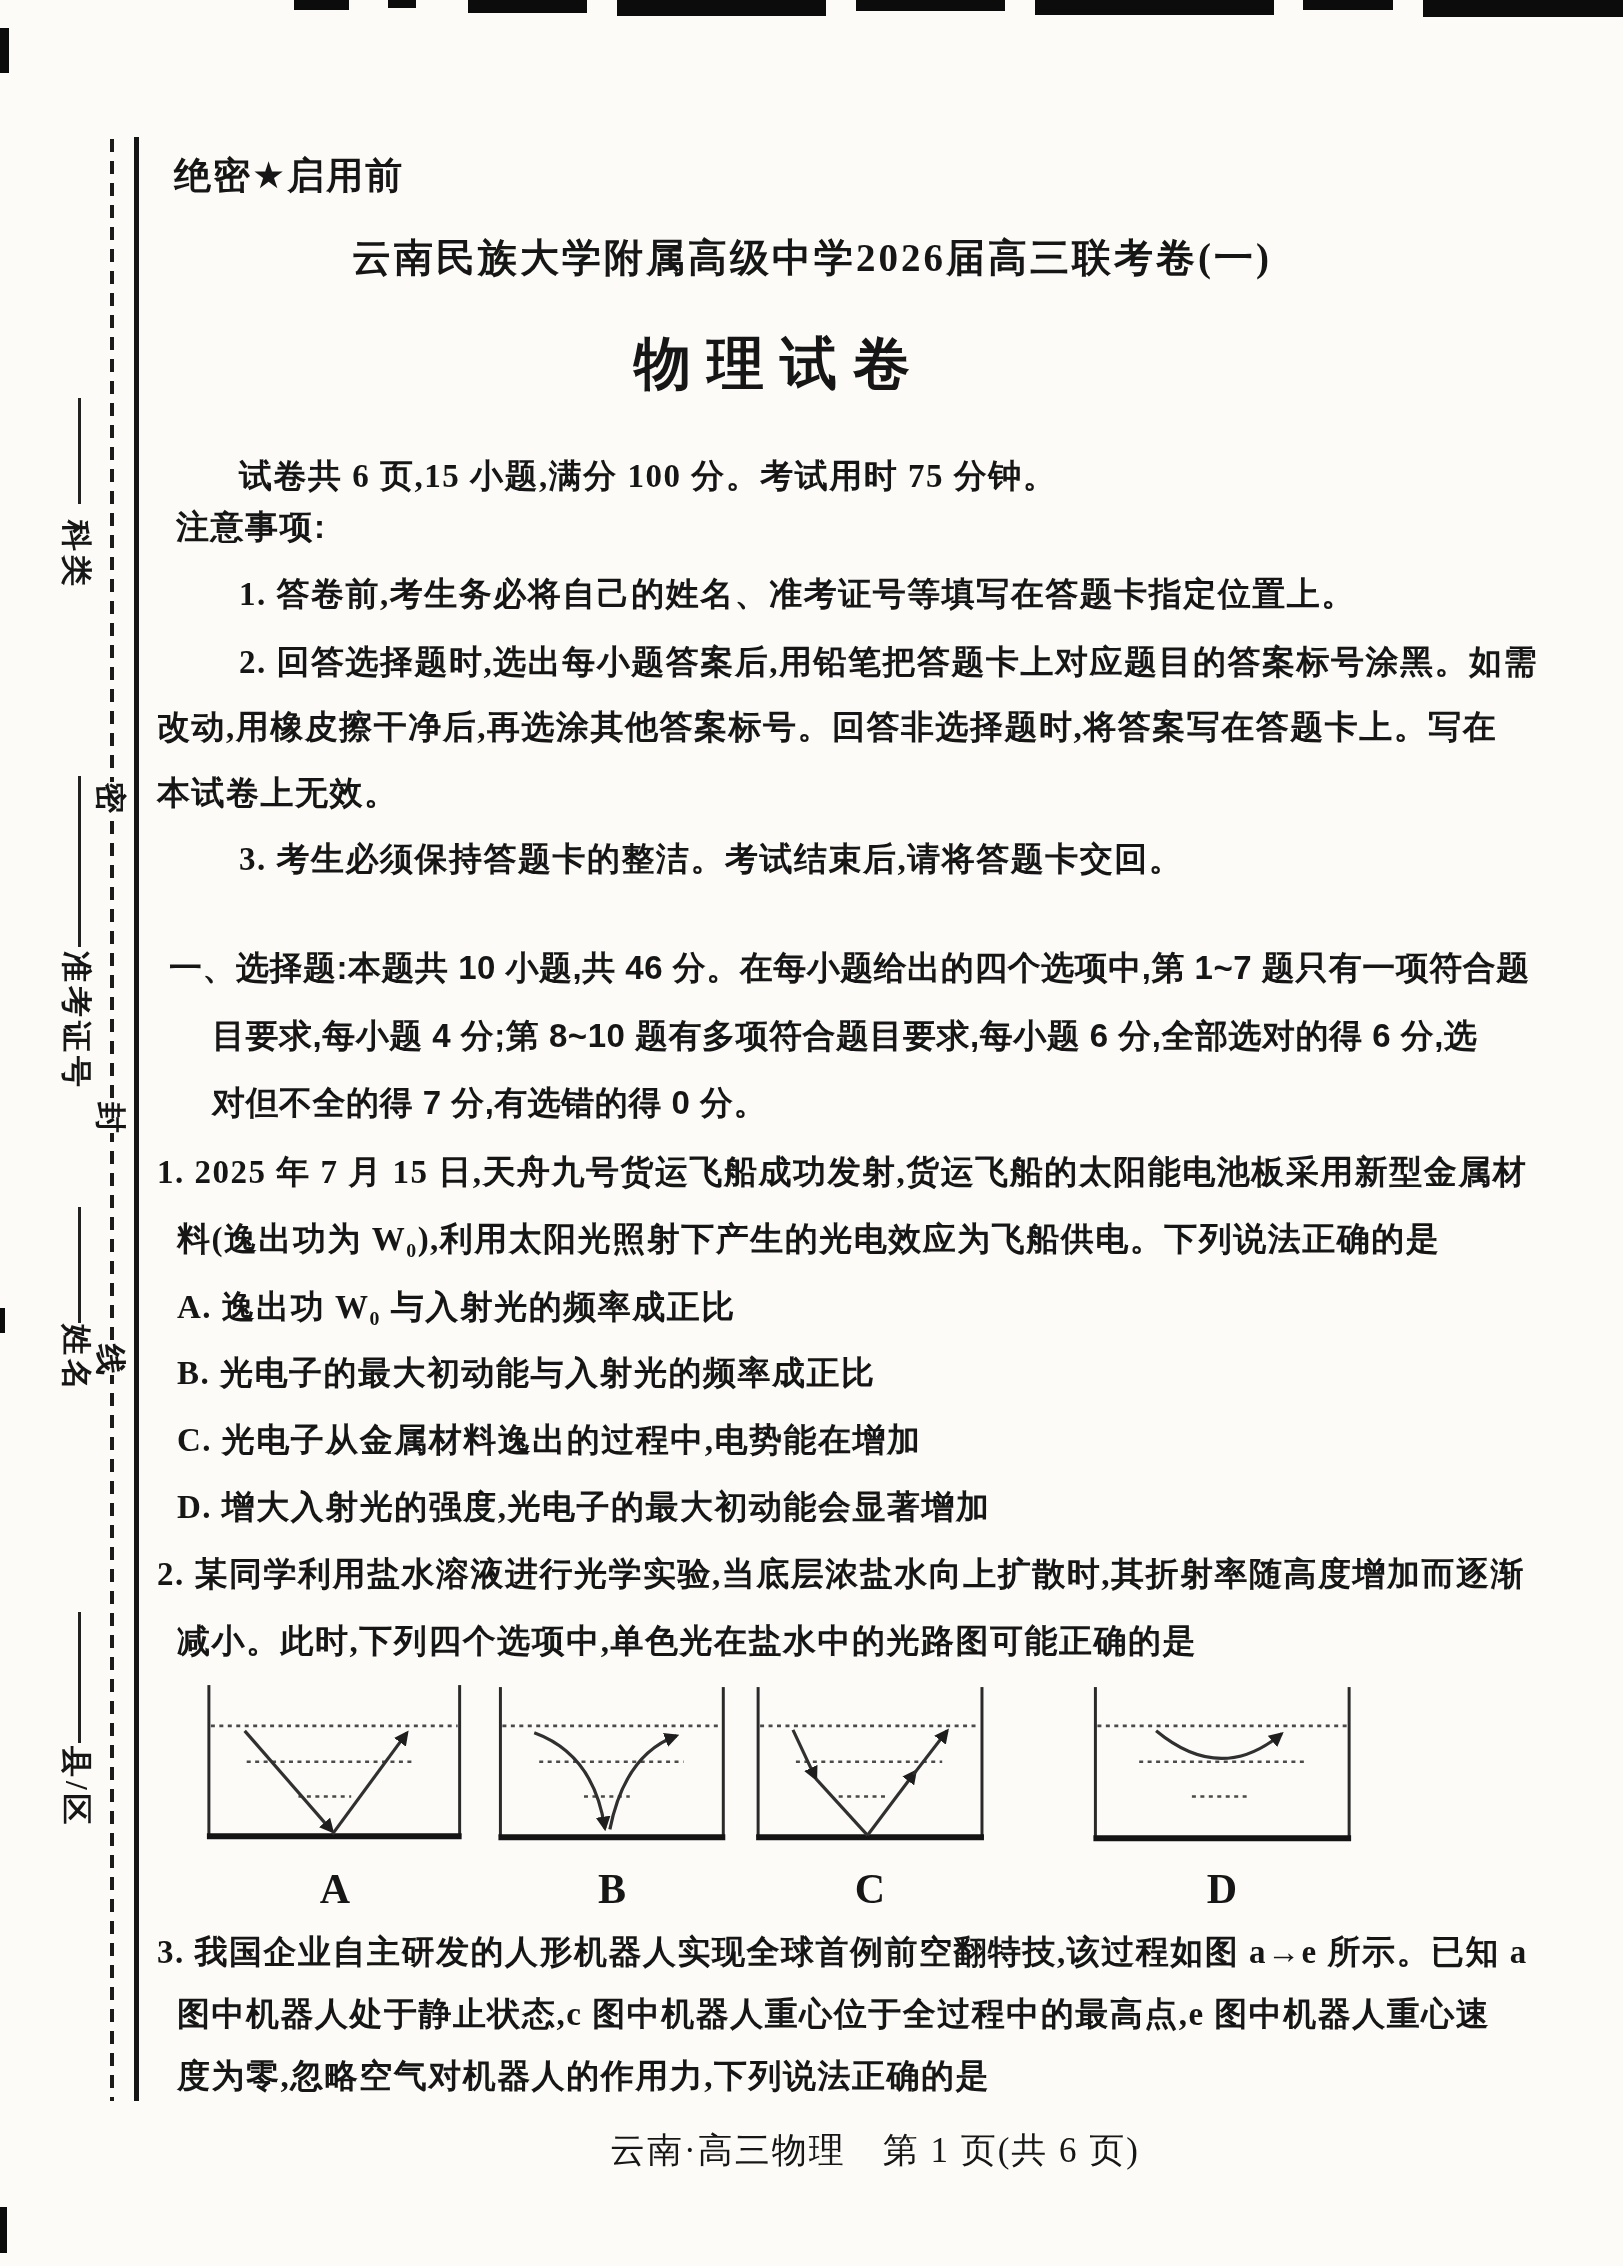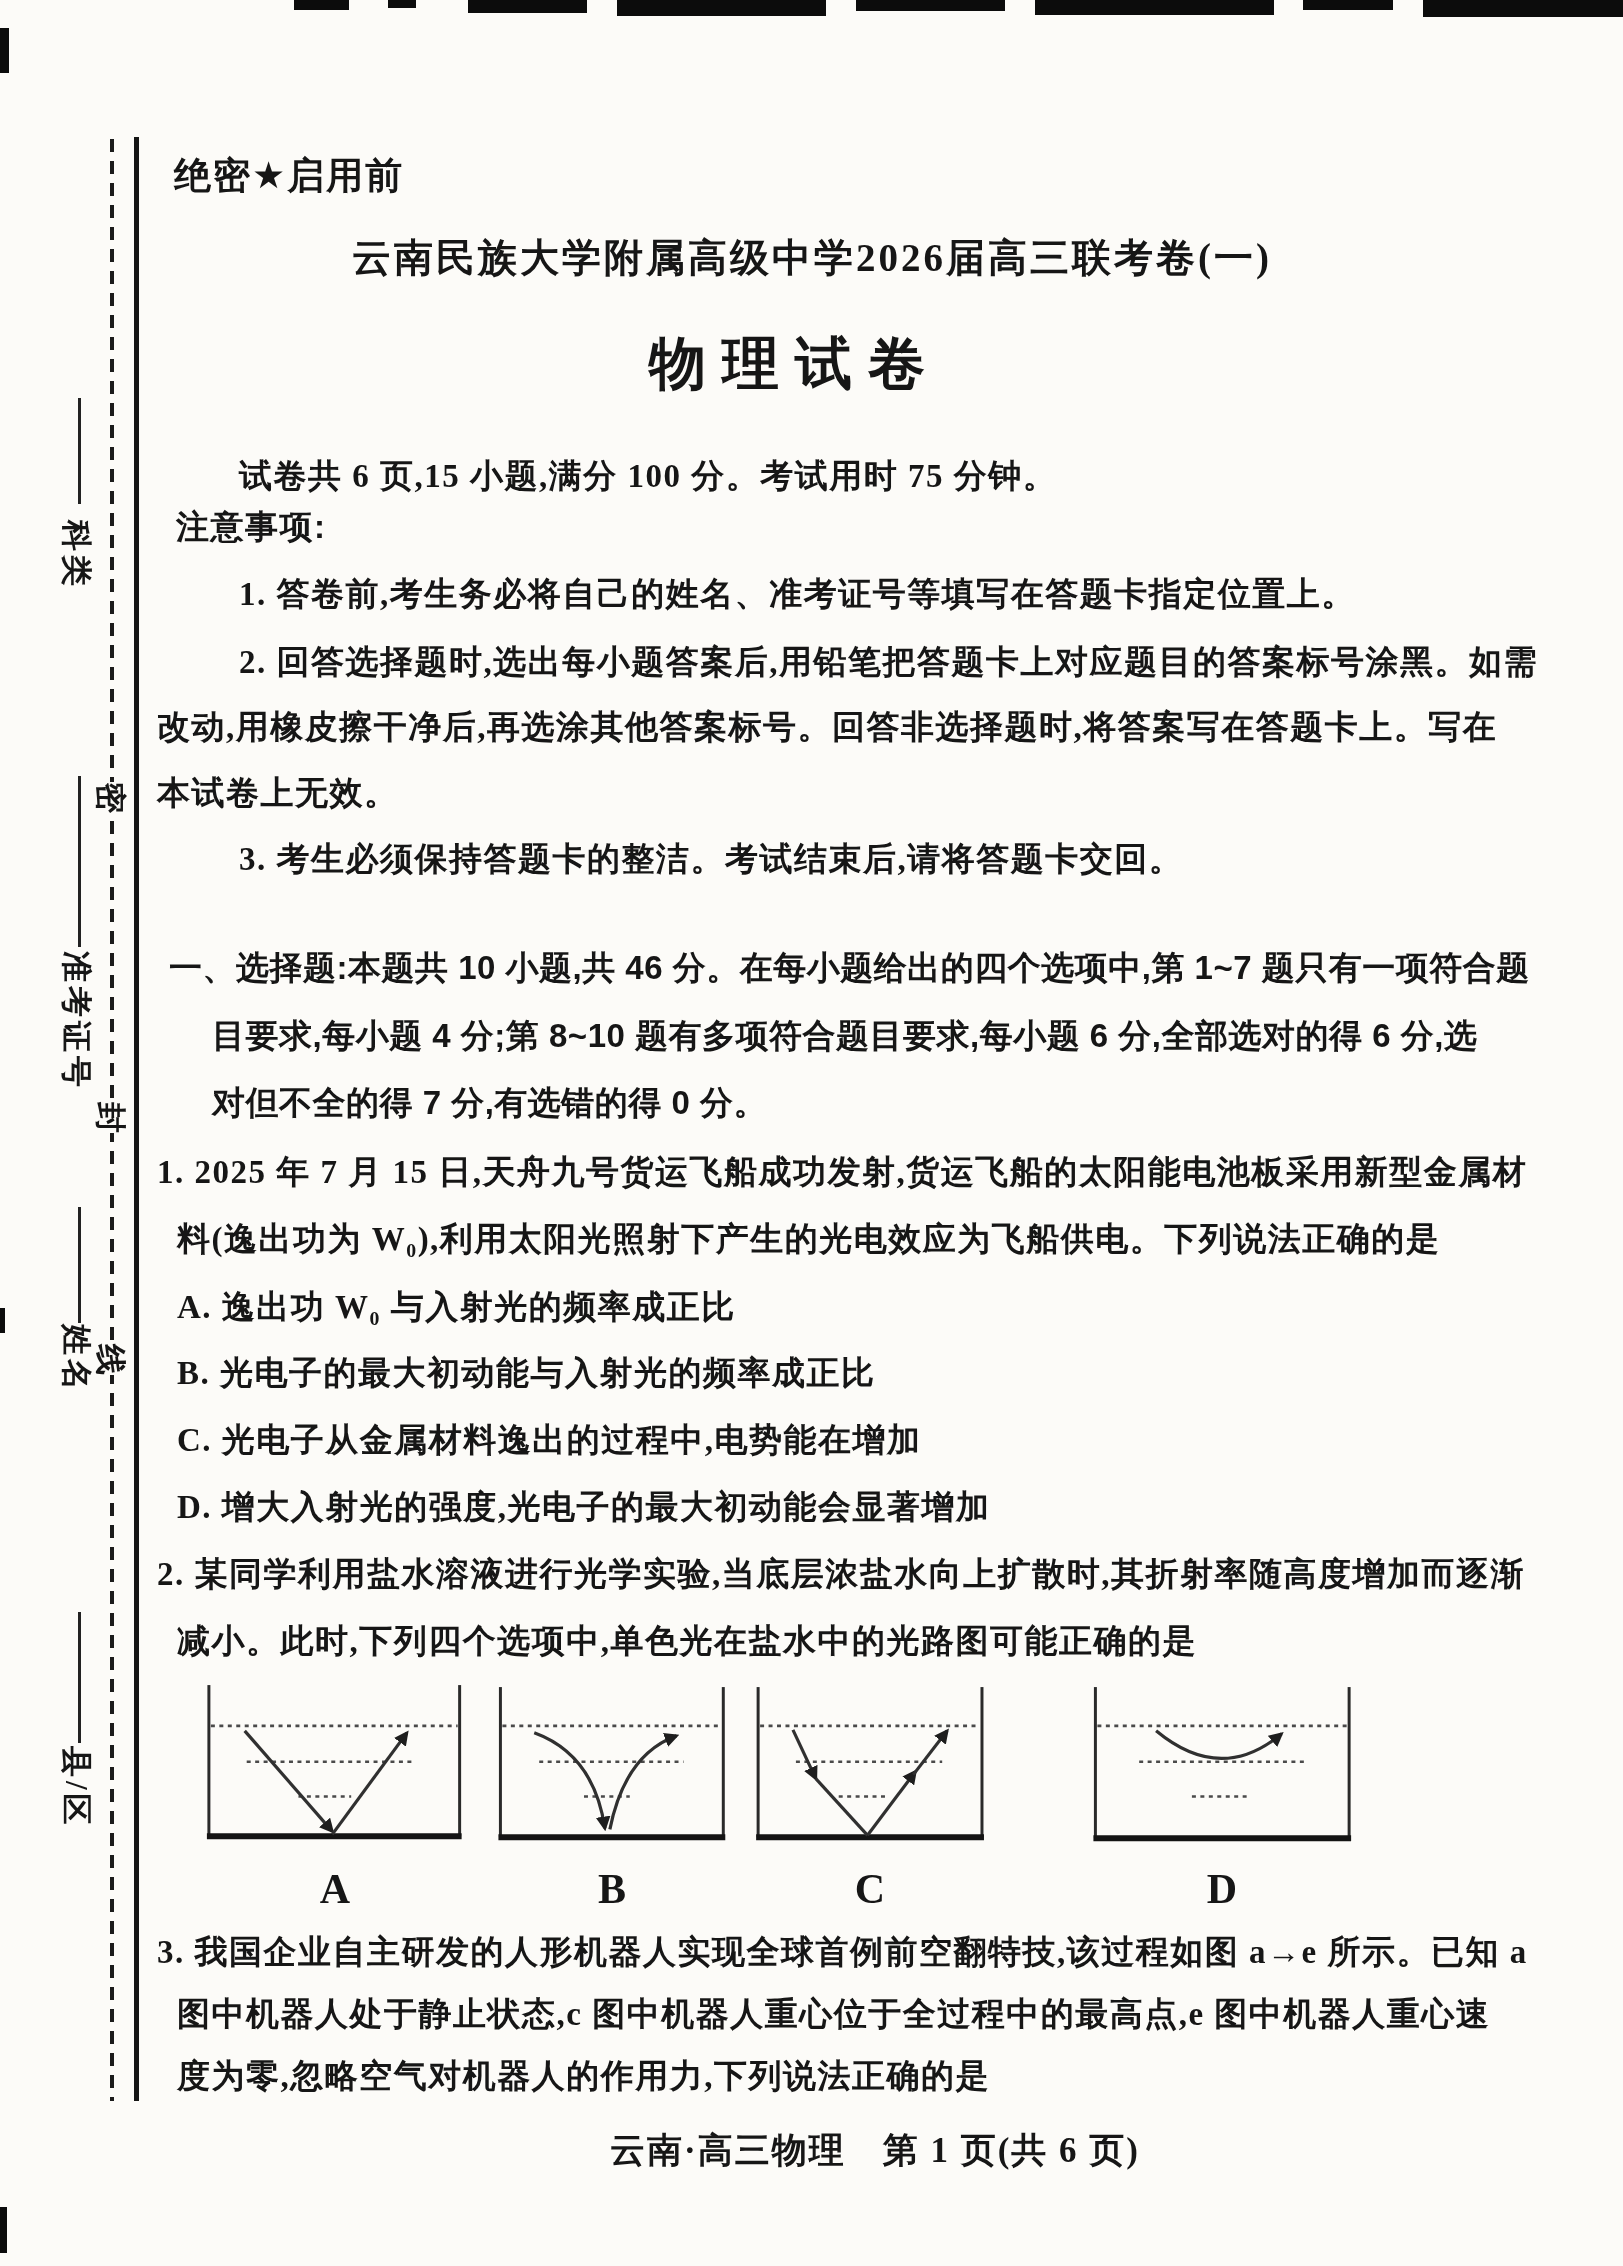--- a/index.html
+++ b/index.html
@@ -15,25 +15,25 @@
   .sealchar{position:absolute;left:95px;width:36px;text-align:center;writing-mode:vertical-rl;
         text-orientation:sideways;font-size:31px;font-weight:700;background:#fcfbf8;z-index:3;}
   .line{position:absolute;white-space:nowrap;font-size:33px;font-weight:600;
         letter-spacing:1.5px;line-height:40px;}
   .hei{font-family:"Liberation Sans","DejaVu Sans",sans-serif;font-weight:700;}
   .secrecy{position:absolute;left:174px;top:151px;font-size:37px;font-weight:700;
         font-family:"Liberation Sans","DejaVu Sans",sans-serif;letter-spacing:2px;}
   .title{position:absolute;left:0;top:231px;width:1624px;text-align:center;
         font-size:39px;font-weight:700;letter-spacing:3px;}
   .subtitle{position:absolute;left:0;top:326px;width:1560px;text-align:center;
-        font-size:57px;font-weight:700;letter-spacing:16px;margin-left:15px;}
+        font-size:57px;font-weight:700;letter-spacing:16px;}
   .figlabel{position:absolute;top:1865px;width:80px;text-align:center;
         font-size:42px;font-weight:700;}
   .footer{position:absolute;left:127px;top:2127px;width:1496px;text-align:center;
-        font-size:35px;font-weight:700;letter-spacing:2px;}
+        font-size:35px;font-weight:400;letter-spacing:2px;}
   svg{position:absolute;}
 </style>
 </head>
 <body>
 
 <div class="page">
 
   <div class="artifact" style="left:294px;top:0;width:55px;height:10px;"></div>
   <div class="artifact" style="left:388px;top:0;width:28px;height:8px;"></div>
   <div class="artifact" style="left:468px;top:0;width:119px;height:13px;"></div>

